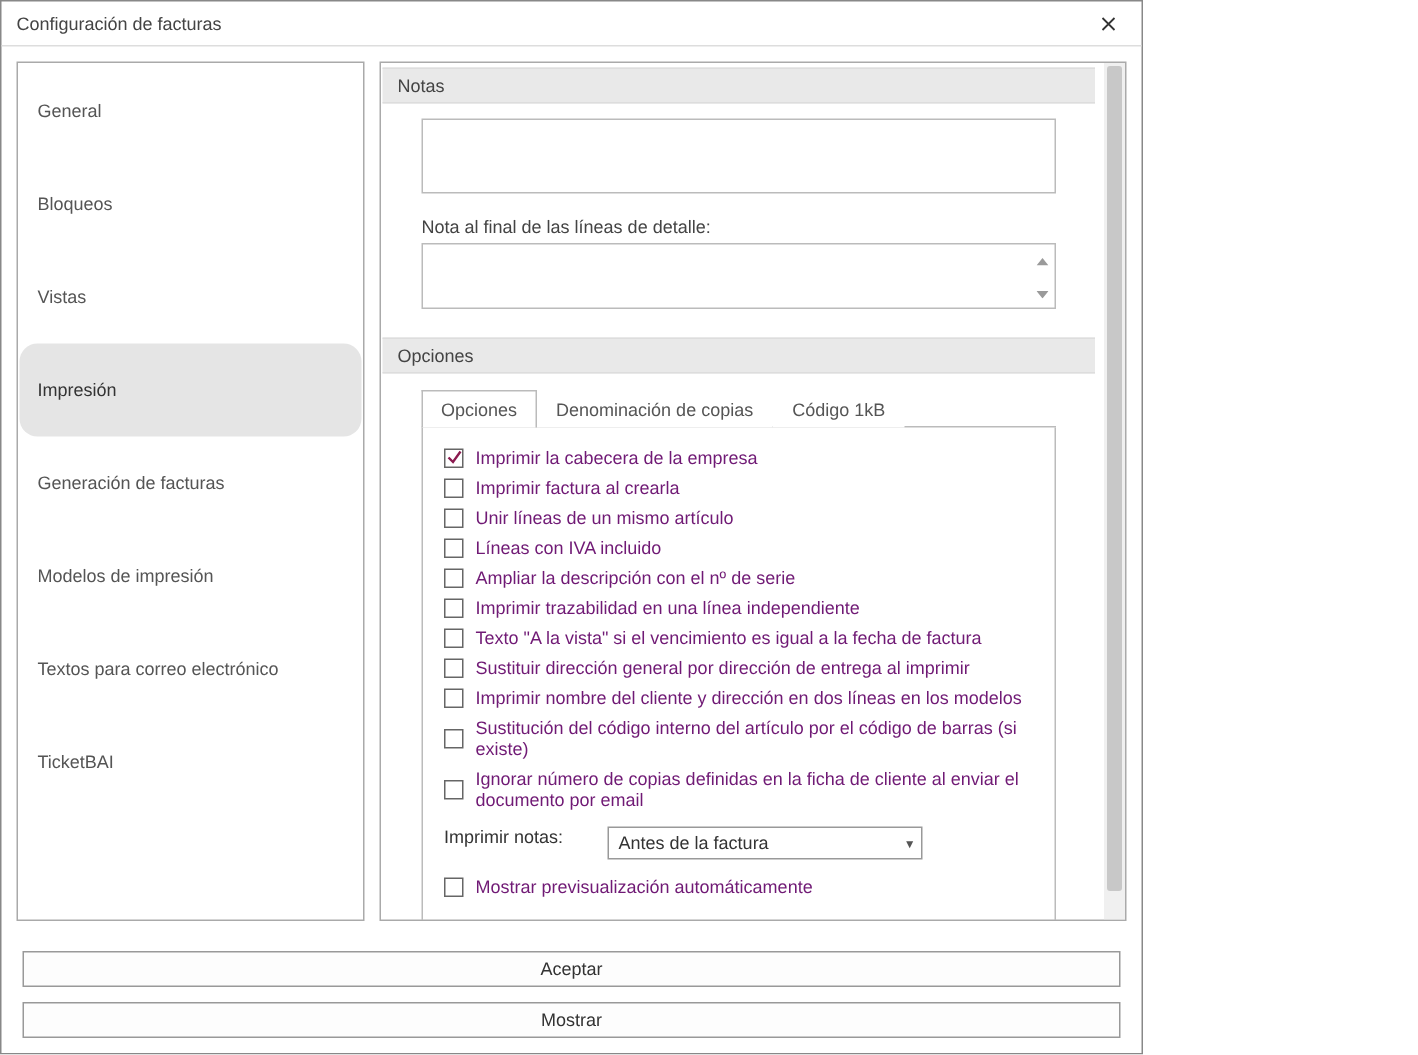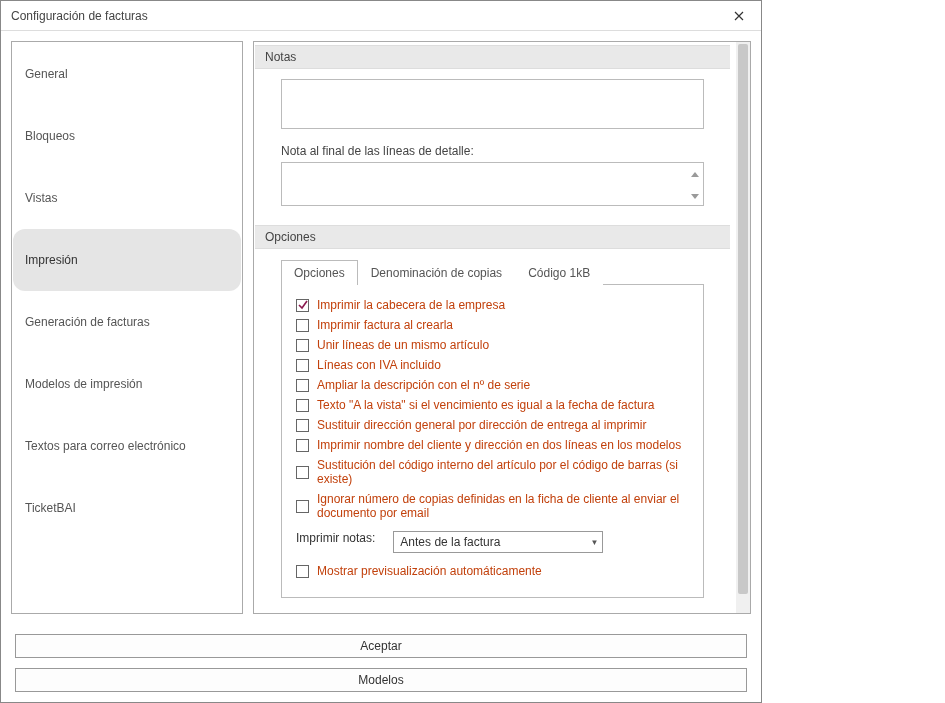--- a/index.html
+++ b/index.html
@@ -23,26 +23,26 @@
     .tx { width: 100%; border: 1px solid #bbb; background: #fff; resize: none; font-family: inherit; padding: 4px; }
     .tx-footer { height: 50px; }
     .tx-detail-wrap { position: relative; }
     .tx-detail { height: 44px; padding-right: 20px; }
     .spin { position: absolute; right: 1px; top: 1px; bottom: 1px; width: 16px; display: flex; flex-direction: column; }
     .spin-btn { flex: 1; display: flex; align-items: center; justify-content: center; color: #888; cursor: pointer; }
     .tabs-row { display: flex; border-bottom: 1px solid #bbb; margin-bottom: 0; }
     .tab { padding: 5px 12px; border: 1px solid transparent; border-bottom: none; color: #555; cursor: pointer; position: relative; top: 1px; background: #fff; }
     .tab.active { border-color: #bbb; background: #fff; }
     .tab-content { border: 1px solid #bbb; border-top: none; padding: 10px 14px 16px 14px; }
-    .chk-row { display: flex; align-items: center; gap: 8px; padding: 3px 0; color: #c2410c; }
+    .chk-row { display: flex; align-items: center; gap: 8px; padding: 3px 0; color: #701a75; }
     .chkbox { width: 13px; height: 13px; border: 1px solid #666; display: inline-flex; align-items: center; justify-content: center; background: #fff; cursor: pointer; flex-shrink: 0; }
     .chkbox.checked svg { display: block; }
     .chkbox svg { display: none; width: 10px; height: 10px; }
     .row-inline { display: flex; align-items: flex-start; gap: 18px; padding: 8px 0; }
-    .select { width: 210px; height: 22px; border: 1px solid #999; display: flex; align-items: center; justify-content: space-between; padding: 0 4px 0 6px; background: #fff; cursor: pointer; }
+    .select { width: 210px; height: 22px; border: 1px solid #999; display: flex; align-items: center; justify-content: space-between; padding: 0 4px 0 6px; background: #fff; cursor: pointer; margin-left: 12px; }
     .select .arrow { font-size: 8px; color: #555; }
     .footer { display: flex; justify-content: flex-end; gap: 10px; padding: 10px 14px; flex-direction: column; }
     .btn { min-width: 72px; height: 24px; border: 1px solid #999; background: #fdfdfd; display: inline-flex; align-items: center; justify-content: center; cursor: pointer; color: #333; }
   </style>
 </head>
 <body>
 
 <div class="window">
   <div class="titlebar">
     <span class="titlebar-title">Configuración de facturas</span>
@@ -118,20 +118,24 @@
                 <div class="chk-row">
                   <span class="chkbox"></span>
                   <span>Líneas con IVA incluido</span>
                 </div>
                 <div class="chk-row">
                   <span class="chkbox"></span>
                   <span>Ampliar la descripción con el nº de serie</span>
                 </div>
                 <div class="chk-row">
                   <span class="chkbox"></span>
+                  <span>Imprimir trazabilidad en una línea independiente</span>
+                </div>
+                <div class="chk-row">
+                  <span class="chkbox"></span>
                   <span>Texto "A la vista" si el vencimiento es igual a la fecha de factura</span>
                 </div>
                 <div class="chk-row">
                   <span class="chkbox"></span>
                   <span>Sustituir dirección general por dirección de entrega al imprimir</span>
                 </div>
                 <div class="chk-row">
                   <span class="chkbox"></span>
                   <span>Imprimir nombre del cliente y dirección en dos líneas en los modelos</span>
                 </div>
@@ -164,15 +168,15 @@
 
       </div>
       <div class="main-scroll">
         <div class="main-scroll-thumb"></div>
       </div>
     </div>
   </div>
 
   <div class="footer">
     <div class="btn">Aceptar</div>
-    <div class="btn">Modelos</div>
+    <div class="btn">Mostrar</div>
   </div>
 </div>
 
 </body></html>

